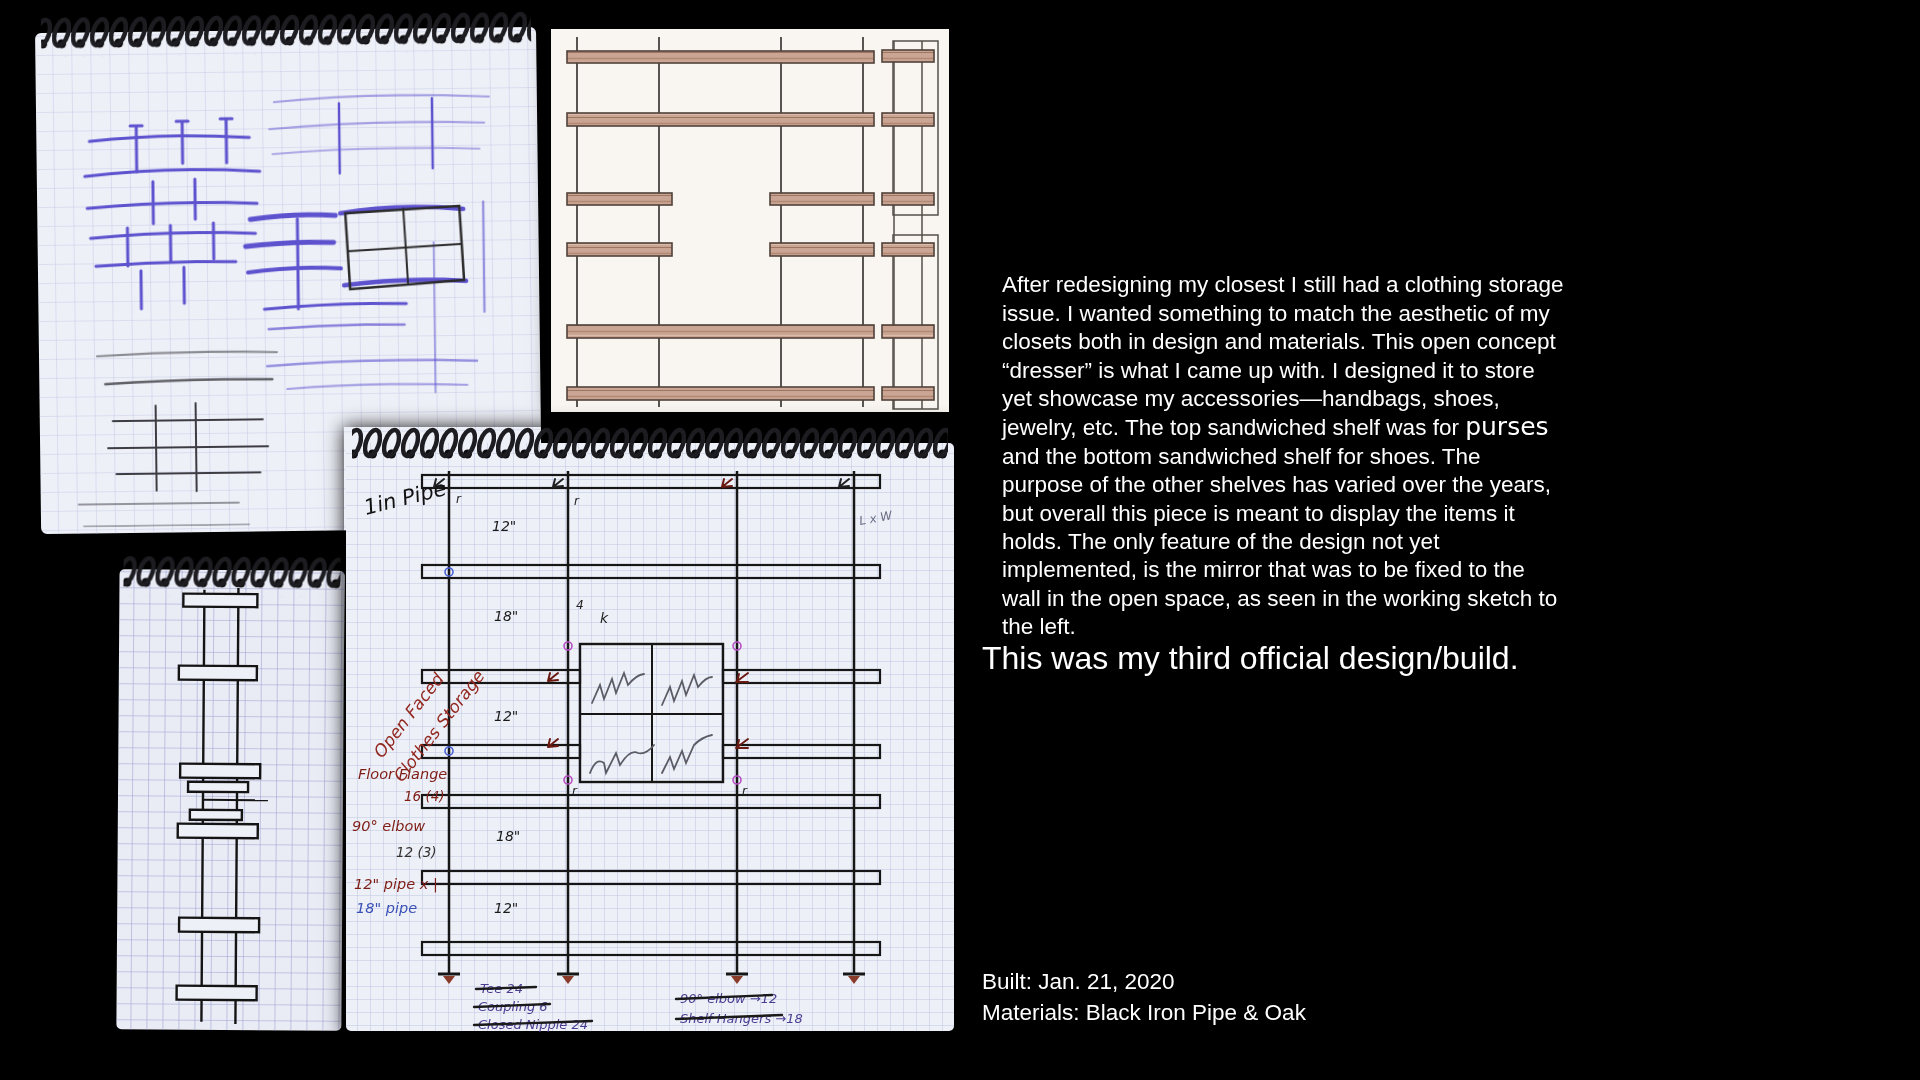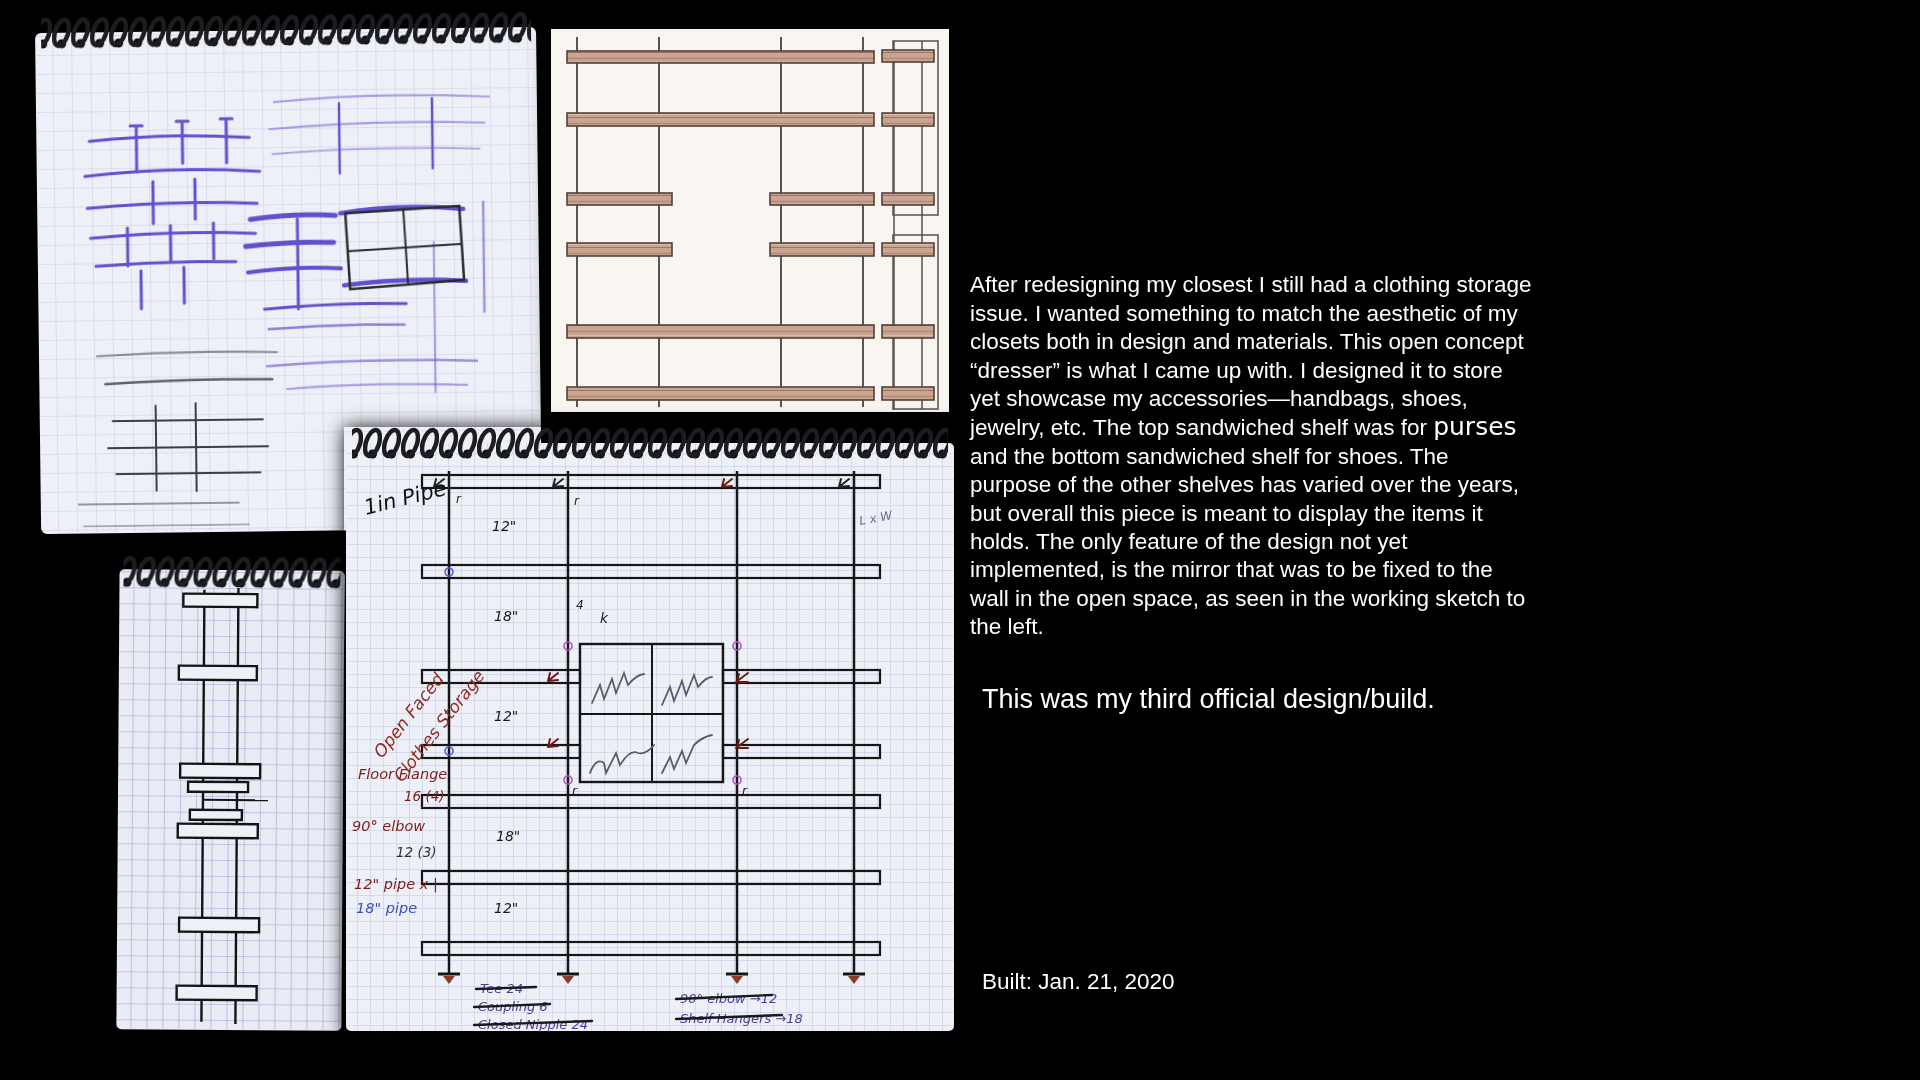--- a/index.html
+++ b/index.html
@@ -2,23 +2,23 @@
 <html><head>
 <meta charset="utf-8">
 <style>
   html,body{margin:0;padding:0;background:#000;}
   #stage{position:relative;width:1920px;height:1080px;background:#000;overflow:hidden;
          font-family:"Liberation Sans",sans-serif;color:#fff;}
   .abs{position:absolute;}
   .photo{box-shadow:0 0 18px rgba(0,0,0,.9);}
   
   #title{left:980px;top:50px;font-size:74px;font-weight:bold;letter-spacing:0;line-height:1.05;}
-  #desc{left:970px;top:243px;width:660px;font-size:22.5px;line-height:28.4px;white-space:pre-line;font-weight:400;}
+  #desc{left:1002px;top:243px;width:660px;font-size:22.5px;line-height:28.4px;white-space:pre-line;font-weight:400;}
   .purses{font-family:"DejaVu Sans",sans-serif;font-size:25px;}
-  #buildnote{left:982px;top:684px;font-size:27px;}
+  #buildnote{left:982px;top:640px;font-size:32px;}
   #footer{left:982px;top:966px;font-size:22.5px;line-height:31px;}
   svg text{font-family:"DejaVu Sans",sans-serif;}
   .hand{font-style:italic;}
 </style>
 </head>
 <body>
 
 <div id="stage">
 
   <div class="abs photo" style="left:36px;top:14px;width:505px;height:519px;transform:rotate(-0.7deg);">
@@ -271,15 +271,16 @@
 holds. The only feature of the design not yet
 implemented, is the mirror that was to be fixed to the
 wall in the open space, as seen in the working sketch to
 the left.</span>
   </p>
 
   <div class="abs" id="buildnote">This was my third official design/build.</div>
 
   <div class="abs" id="footer">
     <div>Built: Jan. 21, 2020</div>
+    <div>Materials: Black Iron Pipe &amp; Oak</div>
   </div>
 
 </div>
 
 </body></html>

